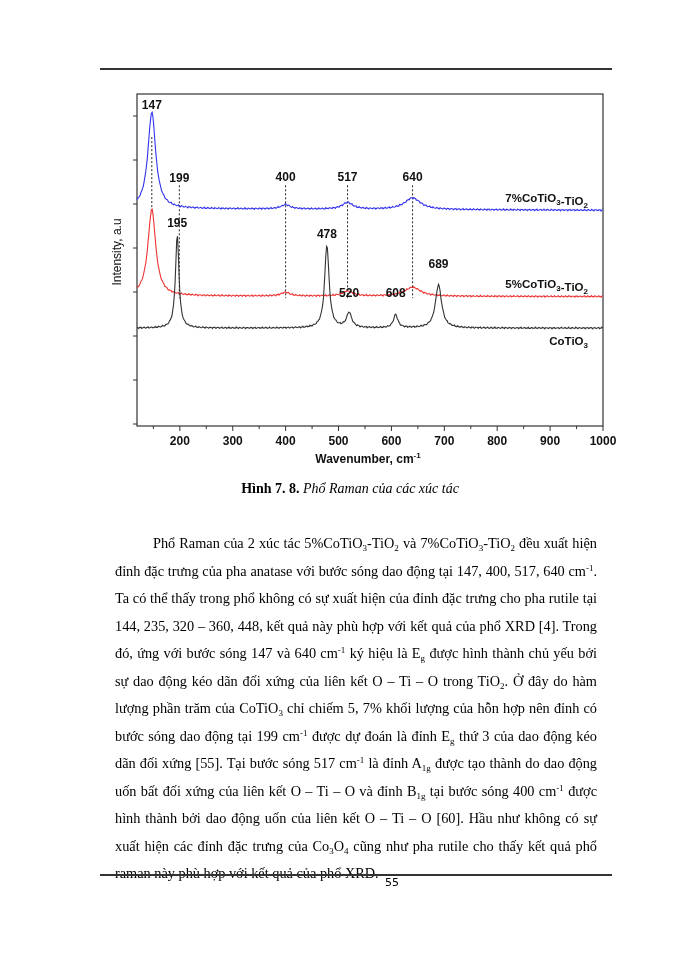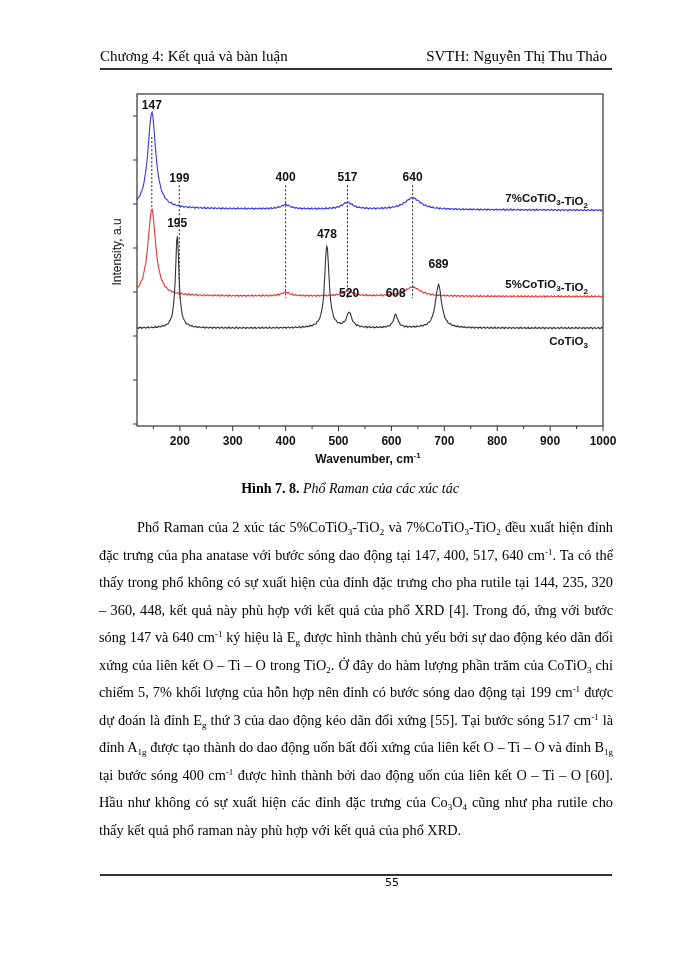--- a/index.html
+++ b/index.html
@@ -5,34 +5,32 @@
   html, body { margin:0; padding:0; background:#ffffff; }
   body { width:700px; height:960px; position:relative; overflow:hidden; font-family:"Liberation Serif", "DejaVu Serif", serif; color:#000; }
   .header { position:absolute; left:100px; top:46px; width:512px; height:22px; border-bottom:2px solid #333; font-size:15px; }
   .header .left { position:absolute; left:0; top:2px; }
   .header .right { position:absolute; right:5px; top:2px; }
   #chart { position:absolute; left:0; top:0; width:700px; height:480px; }
   .caption { position:absolute; left:0; width:700px; top:481px; text-align:center; font-size:14px; }
   .caption .fig { font-weight:bold; }
   .caption .title { font-style:italic;text-align:right; }
   .body-text { position:absolute; left:99px; top:514px; width:514px; font-size:14.3px; line-height:27.5px; text-align:justify; }
-  .body-text p { margin:0; text-indent:38px; }
+  .body-text p { margin:16px; text-indent:38px; }
   sub, sup { font-size:9px; line-height:0; }
   sub { vertical-align:-3px; }
   sup { vertical-align:5px; }
   .footer { position:absolute; left:100px; top:874px; width:512px; border-top:2px solid #333; }
   .pagenum { position:absolute; left:0; width:700px; top:876px; text-align:center; font-family:"DejaVu Sans", sans-serif; font-size:11px;margin-left:42px; }
   svg text { font-family:"Liberation Sans", "DejaVu Sans", sans-serif; font-weight:bold; }
 </style>
 </head>
 <body>
 
 <div class="header">
-  <span class="left">Chương 4: Kết quả và bàn luận</span>
-  <span class="right">SVTH:  Nguyễn Thị Thu Thảo</span>
 </div>
 
 <svg id="chart" width="700" height="480" viewBox="0 0 700 480" xmlns="http://www.w3.org/2000/svg">
   <g id="axes">
       <rect x="137" y="94" width="466" height="332" fill="none" stroke="#333" stroke-width="1.2"></rect>
       <line x1="153.3972758229285" y1="426" x2="153.3972758229285" y2="429" stroke="#333" stroke-width="1"></line>
       <line x1="179.84449489216797" y1="426" x2="179.84449489216797" y2="431" stroke="#333" stroke-width="1"></line>
       <line x1="206.29171396140748" y1="426" x2="206.29171396140748" y2="429" stroke="#333" stroke-width="1"></line>
       <line x1="232.738933030647" y1="426" x2="232.738933030647" y2="431" stroke="#333" stroke-width="1"></line>
       <line x1="259.1861520998865" y1="426" x2="259.1861520998865" y2="429" stroke="#333" stroke-width="1"></line>

